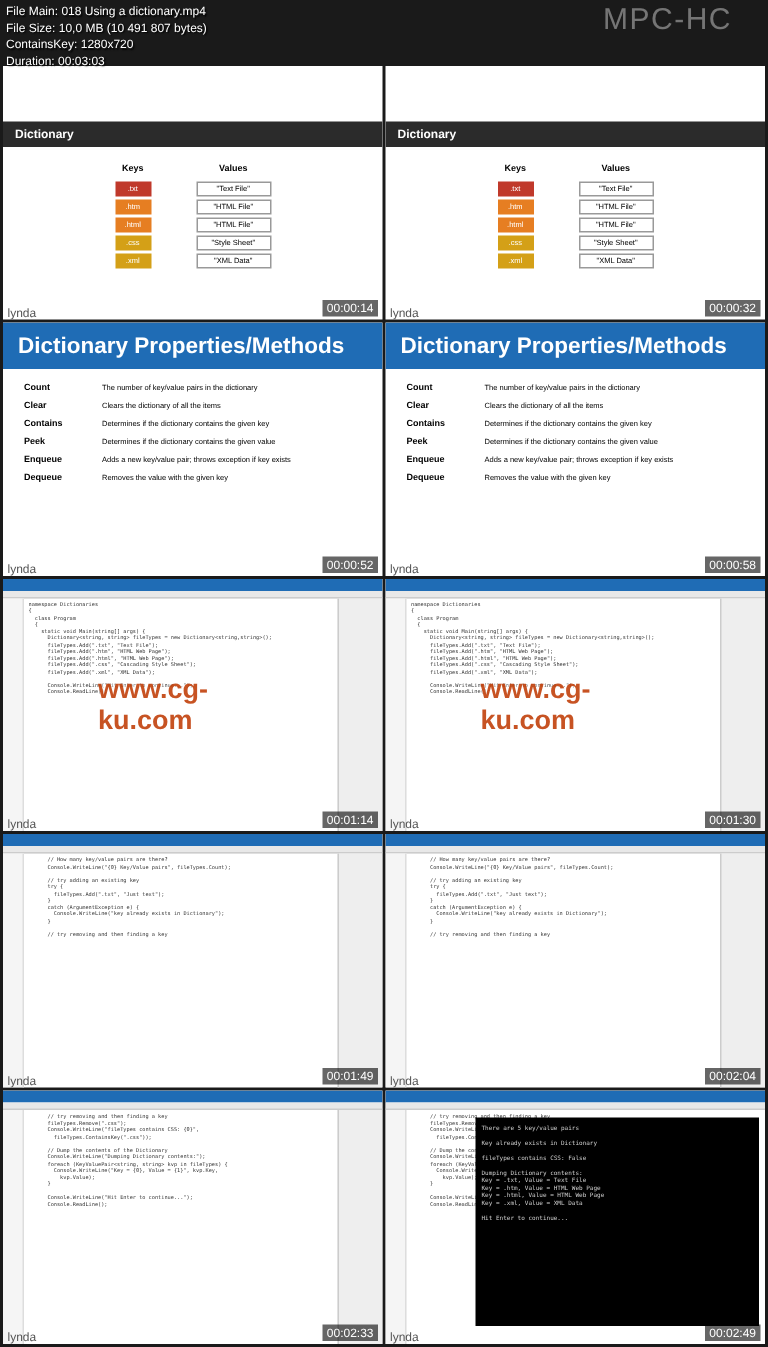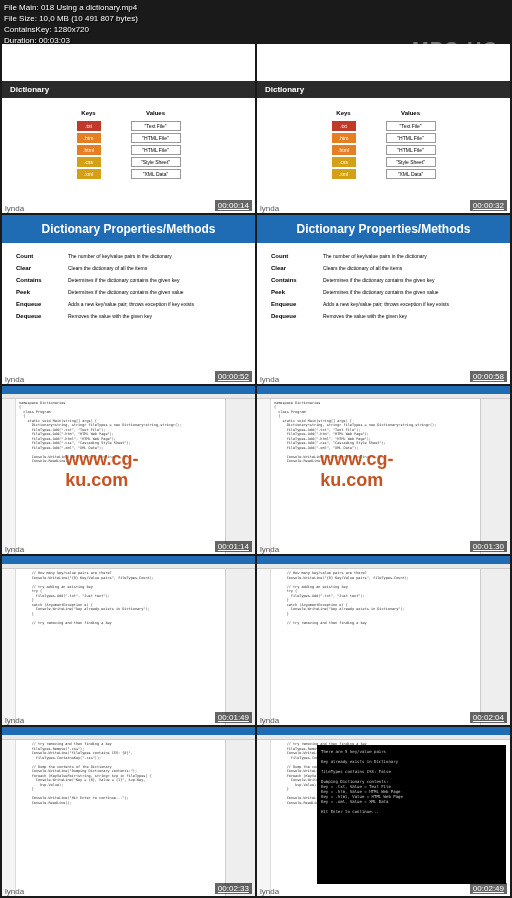--- a/index.html
+++ b/index.html
@@ -1,38 +1,38 @@
 <!DOCTYPE html>
 <html><head>
 <meta charset="utf-8">
 <style>
 * { margin: 0; padding: 0; box-sizing: border-box; }
 body { width: 512px; height: 898px; background: #1a1a1a; font-family: Arial, sans-serif; overflow: hidden; position: relative; }
 
 .metadata { position: absolute; top: 2px; left: 4px; color: #fff; font-size: 8px; line-height: 11px; text-shadow: 1px 1px 1px #000; z-index: 100; }
-.app-title { position: absolute; top: 2px; right: 14px; color: rgba(255,255,255,0.4); font-size: 20px; font-weight: bold; letter-spacing: 1px; z-index: 100; margin-top: 36px; }
+.app-title { position: absolute; top: 2px; right: 24px; color: rgba(255,255,255,0.4); font-size: 20px; font-weight: normal; letter-spacing: 1px; z-index: 100; }
 
 .grid { display: grid; grid-template-columns: 1fr 1fr; grid-template-rows: repeat(5, 1fr); gap: 2px; padding: 2px; padding-top: 44px; width: 100%; height: 100%; }
 
 .thumb { background: #f0f0f0; position: relative; overflow: hidden; font-size: 5px; }
-.thumb .timestamp { position: absolute; bottom: 2px; right: 3px; color: #fff; background: rgba(0,0,0,0.6); font-size: 8px; padding: 1px 3px; text-decoration: underline; }
+.thumb .timestamp { position: absolute; bottom: 2px; right: 3px; color: #fff; background: rgba(0,0,0,0.6); font-size: 8px; padding: 1px 3px; }
 .thumb .lynda { position: absolute; bottom: 0; left: 3px; color: #555; font-size: 8px; }
 
 
 .slide-dict { background: #fff; }
 .slide-dict .titlebar { background: #2b2b2b; color: #fff; font-size: 8px; font-weight: bold; padding: 4px 8px; margin-top: 37px; }
 .slide-dict .diagram { display: flex; justify-content: center; gap: 30px; padding: 12px 20px; }
 .slide-dict .col { display: flex; flex-direction: column; gap: 2px; align-items: center; }
 .slide-dict .col-header { font-size: 6px; font-weight: bold; margin-bottom: 3px; }
 .slide-dict .key-box { width: 24px; height: 10px; color: #fff; font-size: 5px; display: flex; align-items: center; justify-content: center; }
 .slide-dict .val-box { width: 50px; height: 10px; border: 1px solid #999; font-size: 5px; display: flex; align-items: center; justify-content: center; background: #fff; }
 
 
 .slide-props { background: #fff; }
-.slide-props .titlebar-blue { background: #1f6cb5; color: #fff; font-size: 12px; font-weight: bold; padding: 7px 10px; text-align: center; }
+.slide-props .titlebar-blue { background: #1f6cb5; color: #fff; font-size: 15px; font-weight: bold; padding: 7px 10px; }
 .slide-props .proptable { padding: 10px 14px; }
 .slide-props .proprow { display: flex; margin-bottom: 6px; gap: 10px; }
 .slide-props .propname { width: 42px; font-weight: bold; font-size: 6px; }
 .slide-props .propdesc { font-size: 5px; flex: 1; }
 
 
 .code-thumb { background: #fff; display: flex; flex-direction: column; }
 .code-thumb .titlebar-vs { background: #1f6cb5; height: 8px; width: 100%; }
 .code-thumb .menubar { background: #e8e8e8; height: 5px; width: 100%; border-bottom: 1px solid #ccc; }
 .code-thumb .code-area { display: flex; flex: 1; }

